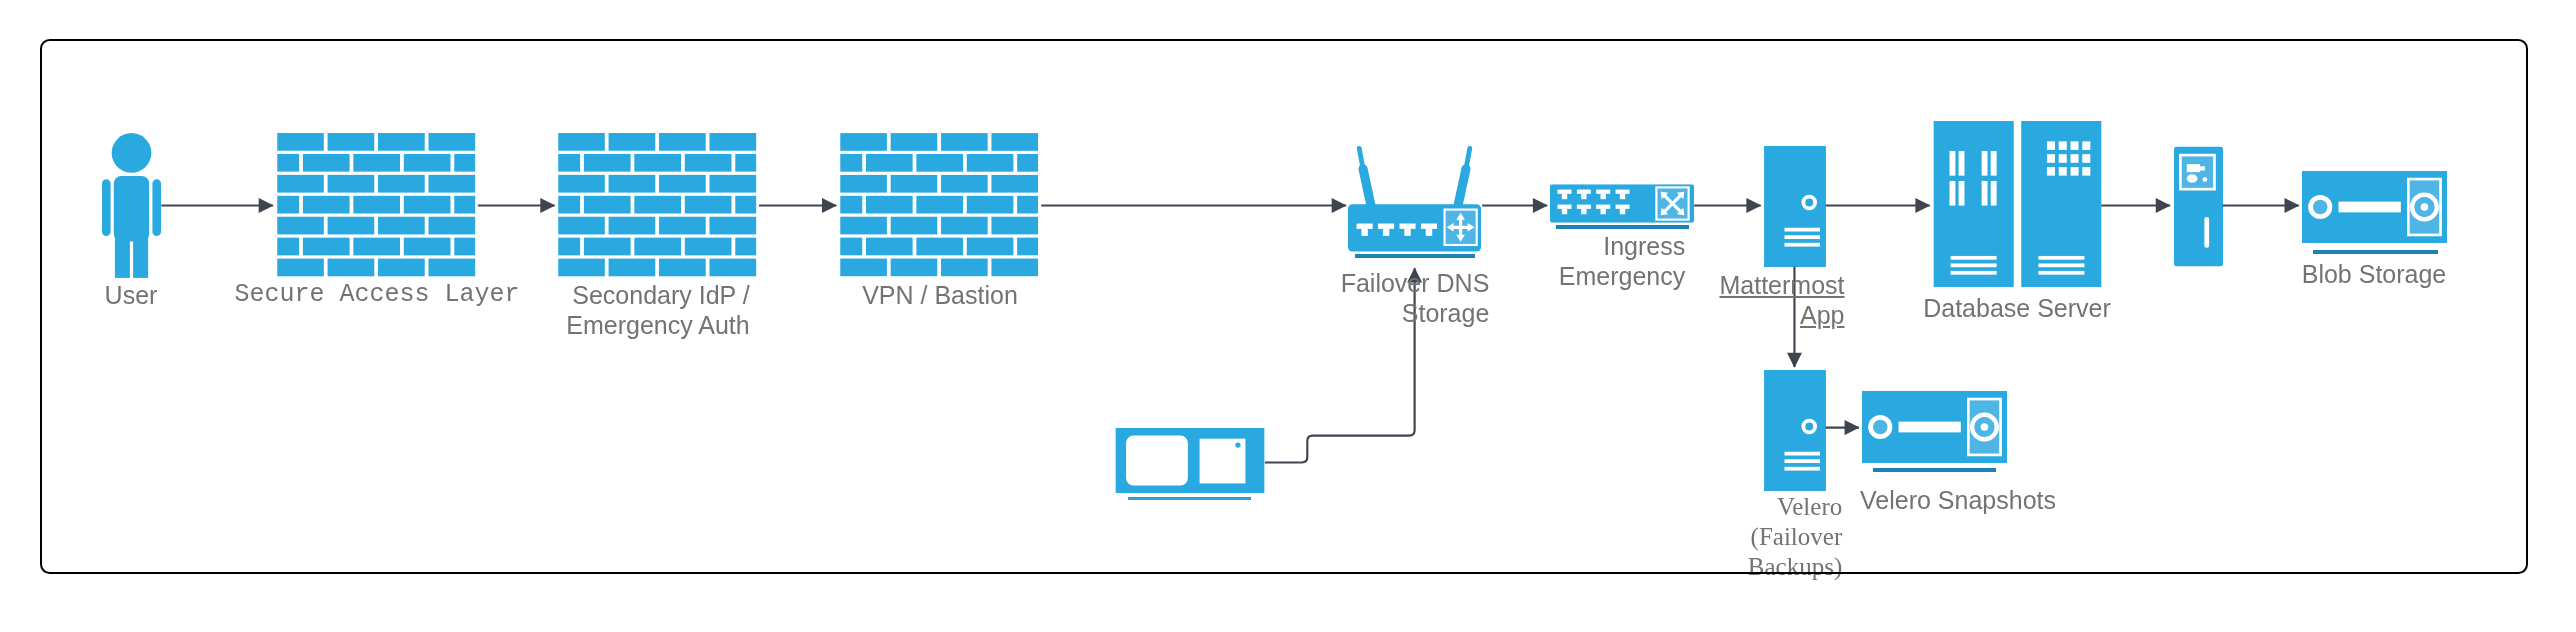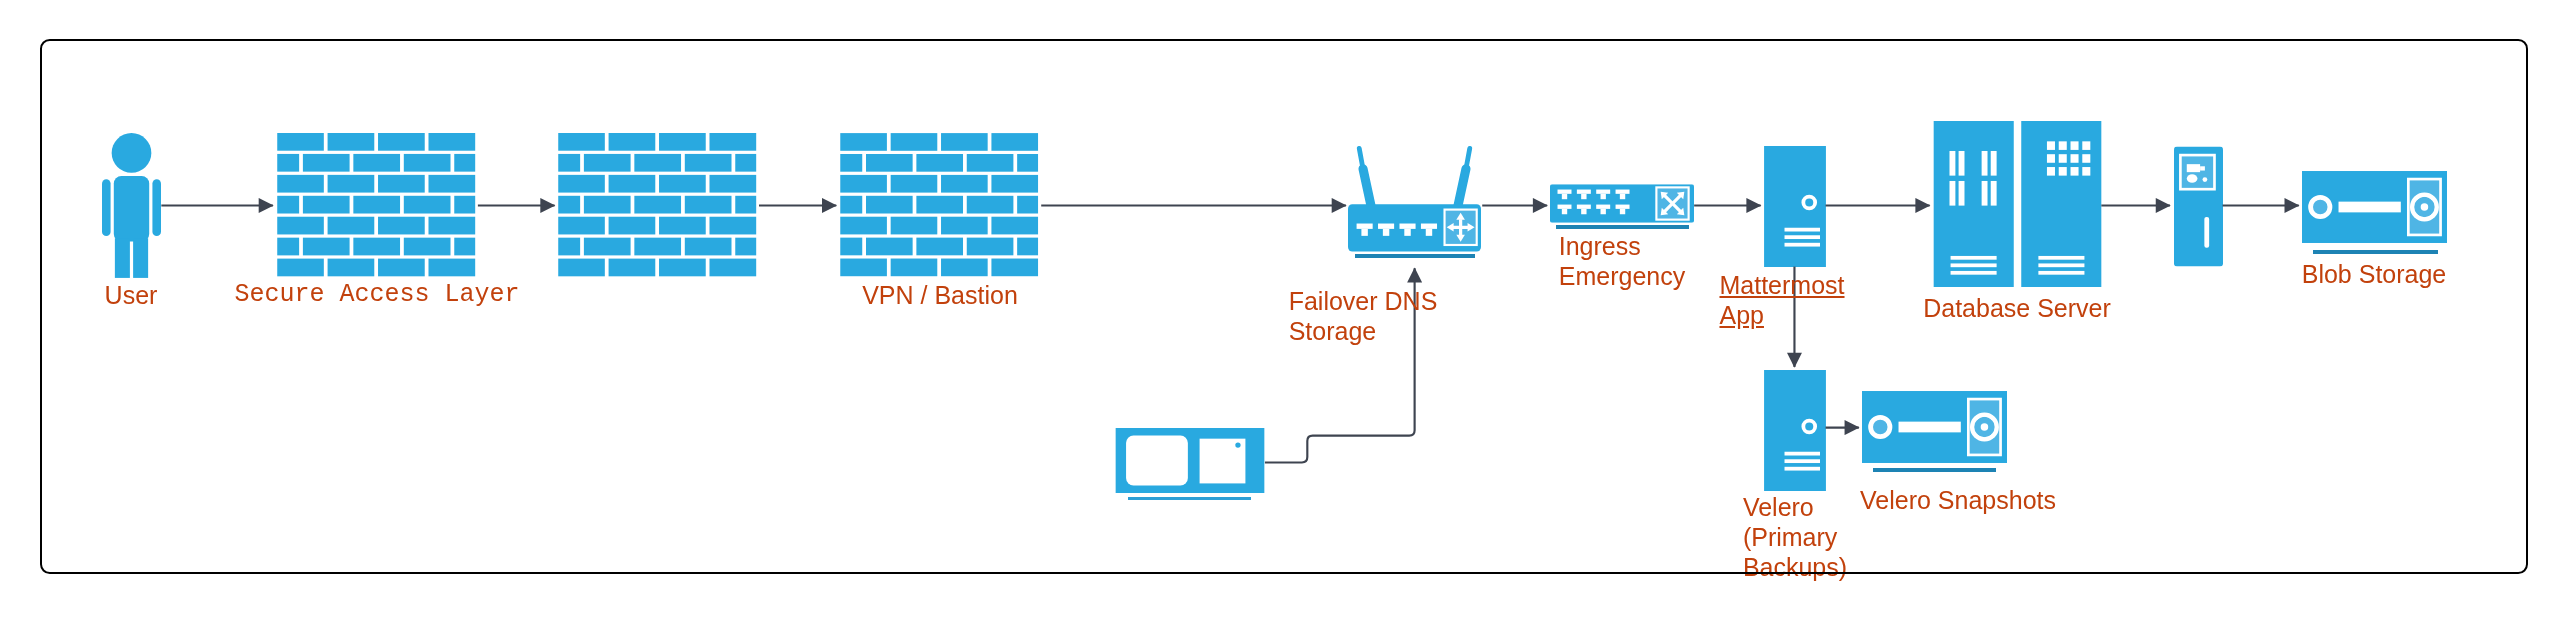--- a/index.html
+++ b/index.html
@@ -1,19 +1,19 @@
 <!DOCTYPE html>
 <html style="font-size:8.6px"><head>
 <meta charset="utf-8">
 <style>
   html,body{margin:0;padding:0;background:#ffffff;width:2576px;height:632px;overflow:hidden;
     font-family:"Liberation Sans", sans-serif;}
   #stage{position:absolute;left:0;top:0;width:2576px;height:632px;background:#fff;}
   .node{position:absolute;}
-  .lbl{position:absolute;transform:translateX(-50%);text-align:left;color:#c2410c;
+  .lbl{position:absolute;transform:translateX(-50%);text-align:right;color:#737373;
        font-size:25px;line-height:30px;white-space:nowrap;z-index:3;}
   .u{position:absolute;background:#1d83b4;z-index:1;}
   .u.light{background:#2d9fd6;}
   #frame{position:absolute;left:40px;top:39px;width:2484px;height:531px;
          border:2.1px solid #000;border-radius:9.7px;z-index:5;pointer-events:none;}
   #wires{position:absolute;left:0;top:0;z-index:2;}
   svg{display:block;}
   #defs{position:absolute;width:0;height:0;}
 </style>
 </head>
@@ -307,44 +307,48 @@
       </svg>
   </div>
   <div class="u" style="left:1873px;top:468px;width:123px;height:4.3px;"></div>
 
   <div class="lbl" style="left:131px;top:280px;">
     <div>User</div>
   </div>
   <div class="lbl" style="left:377px;top:280px;font-family:Liberation Mono, monospace;">
     <div>Secure Access Layer</div>
   </div>
+  <div class="lbl" style="left:658px;top:280px;">
+    <div>Secondary IdP /</div>
+    <div>Emergency Auth</div>
+  </div>
   <div class="lbl" style="left:940px;top:280px;">
     <div>VPN / Bastion</div>
   </div>
-  <div class="lbl" style="left:1363px;top:268px;margin-top:18px;">
+  <div class="lbl" style="left:1415px;top:268px;">
     <div>Failover DNS</div>
     <div>Storage</div>
   </div>
   <div class="lbl" style="left:1622px;top:231px;">
     <div>Ingress</div>
     <div>Emergency</div>
   </div>
   <div class="lbl" style="left:1782px;top:270px;text-decoration:underline;">
     <div>Mattermost</div>
     <div>App</div>
   </div>
   <div class="lbl" style="left:2017px;top:293px;">
     <div>Database Server</div>
   </div>
   <div class="lbl" style="left:2374px;top:259px;">
     <div>Blob Storage</div>
   </div>
-  <div class="lbl" style="left:1795px;top:492px;">
+  <div class="lbl" style="left:1795px;top:492px;font-family:Liberation Serif, serif;">
     <div>Velero</div>
-    <div>(Primary</div>
+    <div>(Failover</div>
     <div>Backups)</div>
   </div>
   <div class="lbl" style="left:1935px;top:485px;margin-left:23px;">
     <div>Velero Snapshots</div>
   </div>
 
   <div id="frame"></div>
 
 </div>
 

